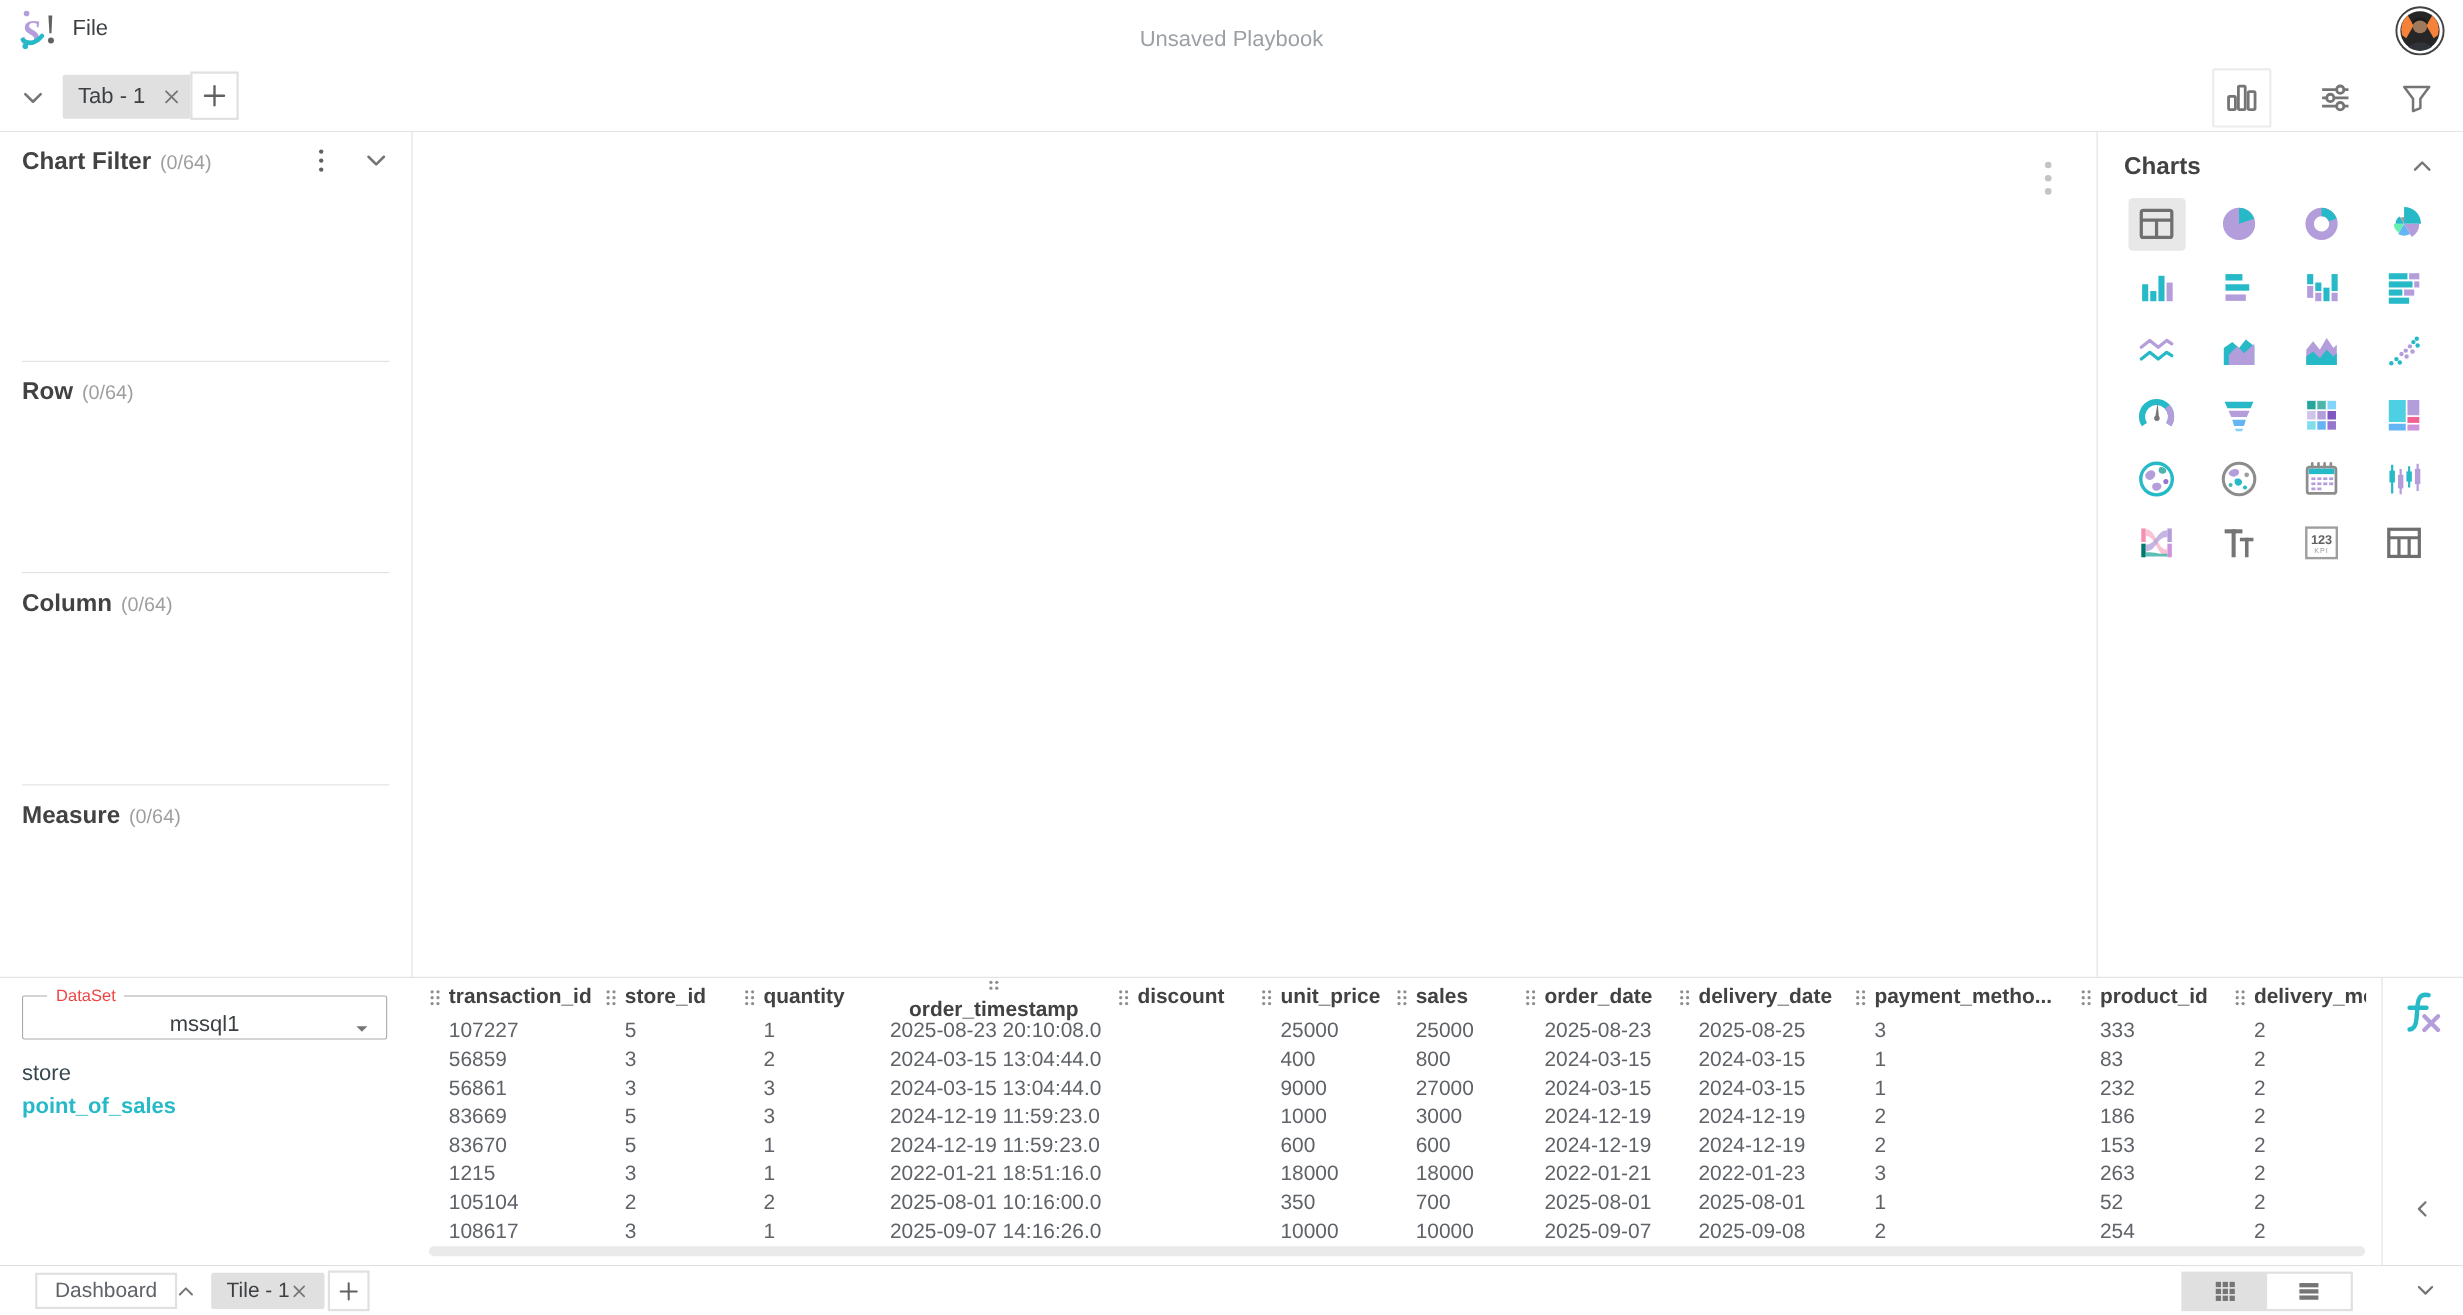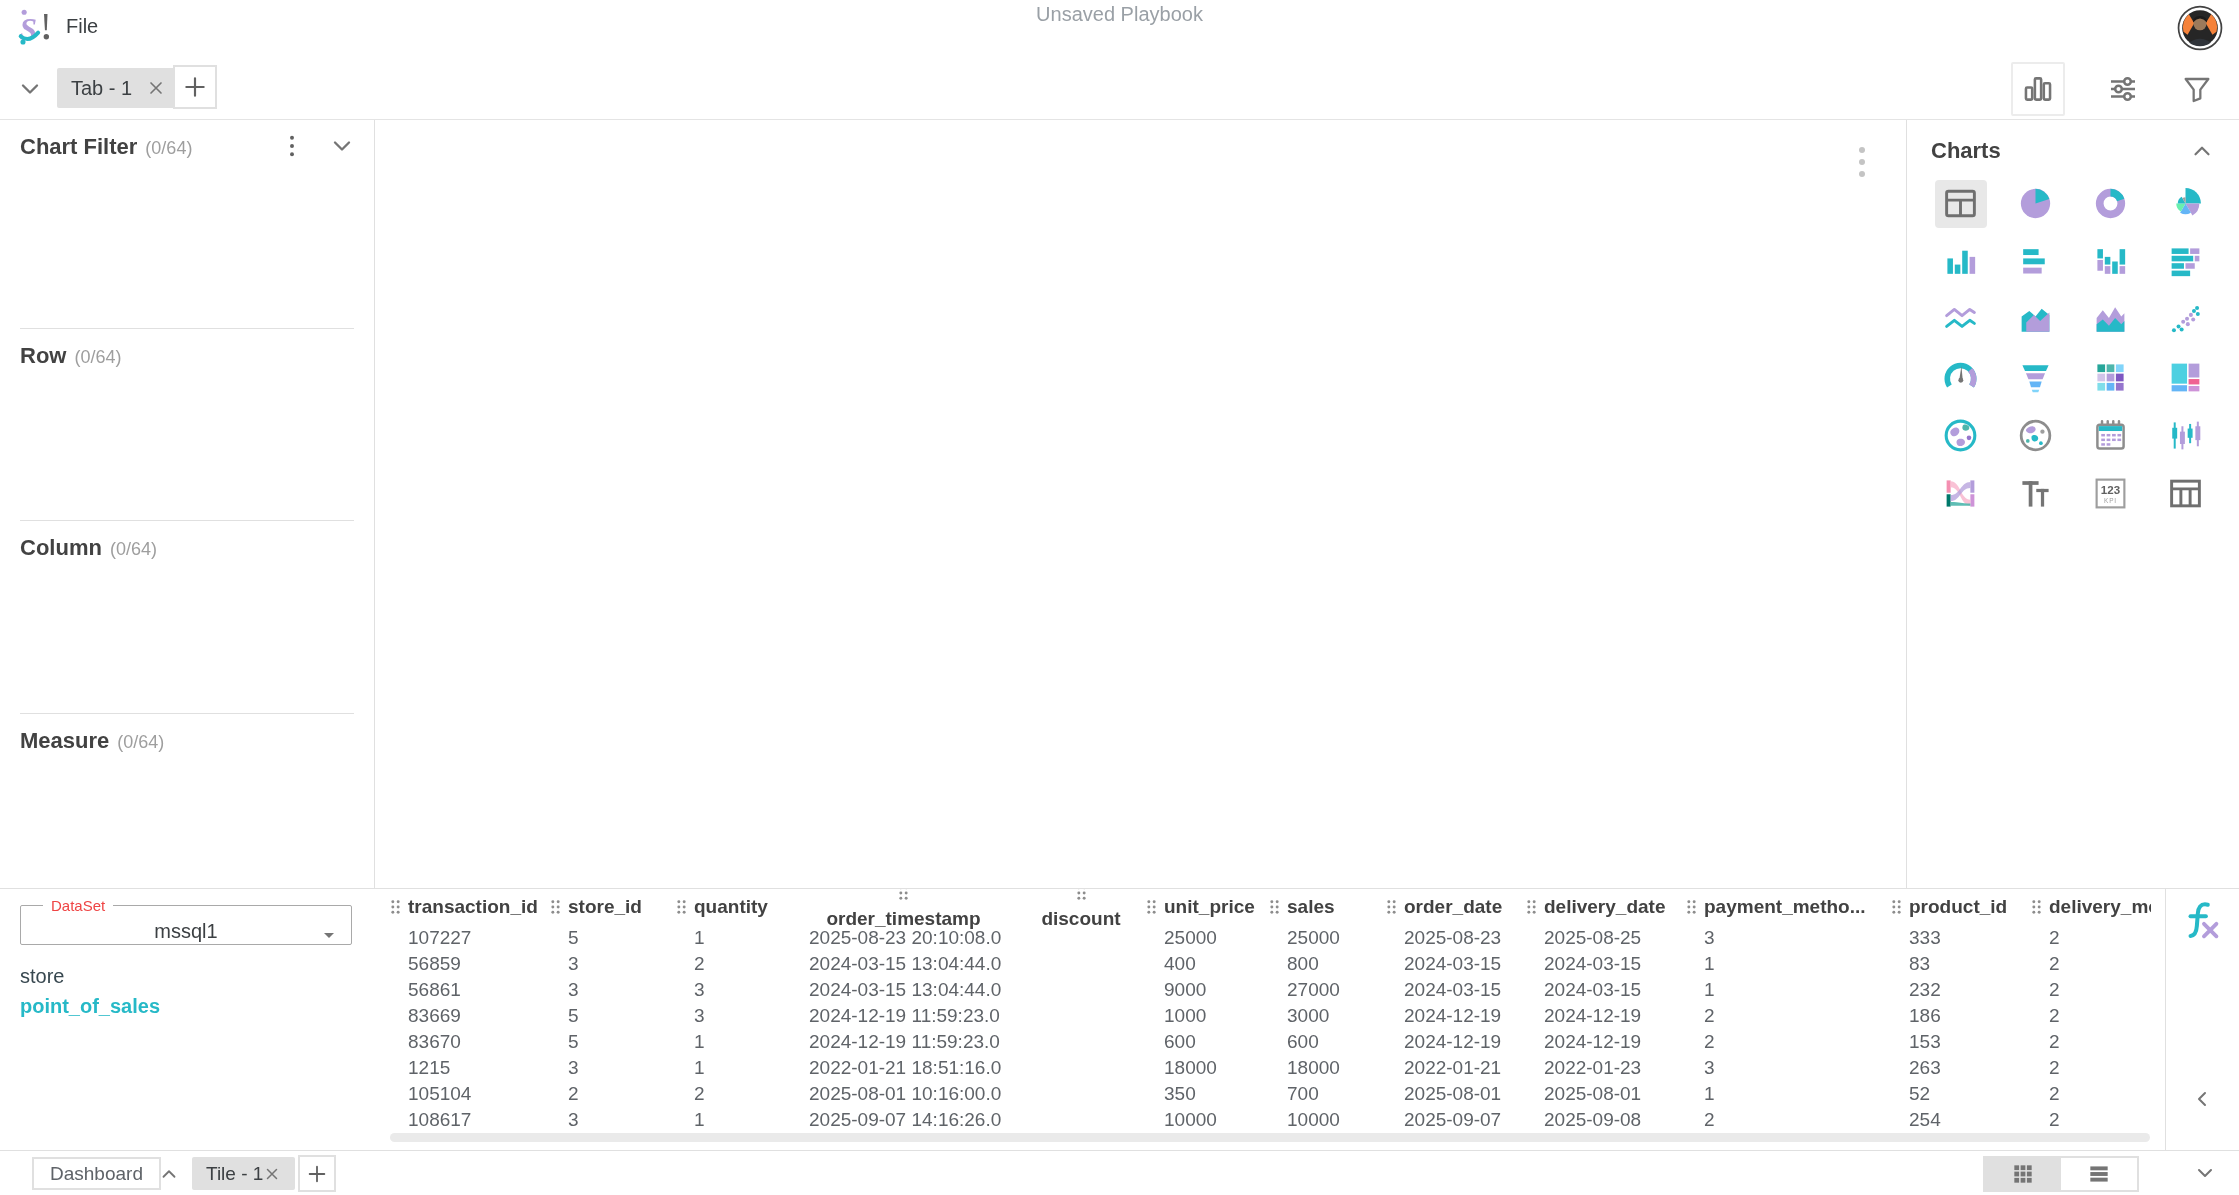--- a/index.html
+++ b/index.html
@@ -4,21 +4,21 @@
 <style>
   * { margin:0; padding:0; box-sizing:border-box; }
   html,body { width:2239px; height:1195px; overflow:hidden; background:#fff;
     font-family:"Liberation Sans", sans-serif; color:#424242; }
   .app { position:relative; width:2239px; height:1195px; }
 
   
   .topbar { position:absolute; left:0; top:0; width:100%; height:57px; background:#fff; }
   .logo { position:absolute; left:16px; top:6px; width:42px; height:44px; }
   .file-menu { position:absolute; left:66px; top:15px; font-size:20px; color:#3c4043; cursor:pointer; }
-  .app-title { position:absolute; left:0; right:0; top:3px; text-align:center; font-size:20px; color:#9aa0a6; }
+  .app-title { position:absolute; left:0; right:0; top:25px; text-align:center; font-size:20px; color:#9aa0a6; }
   .avatar { position:absolute; right:16px; top:5px; width:46px; height:46px; }
 
   
   .tabstrip { position:absolute; left:0; top:57px; width:100%; height:63px; background:#fff;
     border-bottom:1px solid #e4e4e4; }
   .tabs-chevron { position:absolute; left:16px; top:18px; width:28px; height:28px; cursor:pointer; }
   .tab { position:absolute; left:57px; top:11px; height:40px; background:#e0e0e0; border-radius:2px;
     display:flex; align-items:center; padding:0 14px; gap:14px; cursor:pointer; }
   .tab-label { font-size:20px; color:#3c4043; }
   .tab-close { width:20px; height:20px; cursor:pointer; }
@@ -501,21 +501,21 @@
             <svg viewBox="0 0 8 12" class="drag">
               <circle cx="2" cy="2" r="1.1" fill="#8d8d8d"></circle>
               <circle cx="6" cy="2" r="1.1" fill="#8d8d8d"></circle>
               <circle cx="2" cy="6" r="1.1" fill="#8d8d8d"></circle>
               <circle cx="6" cy="6" r="1.1" fill="#8d8d8d"></circle>
               <circle cx="2" cy="10" r="1.1" fill="#8d8d8d"></circle>
               <circle cx="6" cy="10" r="1.1" fill="#8d8d8d"></circle>
             </svg>
             <span>order_timestamp</span>
           </div>
-          <div class="th" style="width: 130px; flex-direction: column;">
+          <div class="th" style="width: 130px;">
             <svg viewBox="0 0 8 12" class="drag">
               <circle cx="2" cy="2" r="1.1" fill="#8d8d8d"></circle>
               <circle cx="6" cy="2" r="1.1" fill="#8d8d8d"></circle>
               <circle cx="2" cy="6" r="1.1" fill="#8d8d8d"></circle>
               <circle cx="6" cy="6" r="1.1" fill="#8d8d8d"></circle>
               <circle cx="2" cy="10" r="1.1" fill="#8d8d8d"></circle>
               <circle cx="6" cy="10" r="1.1" fill="#8d8d8d"></circle>
             </svg>
             <span>discount</span>
           </div>

